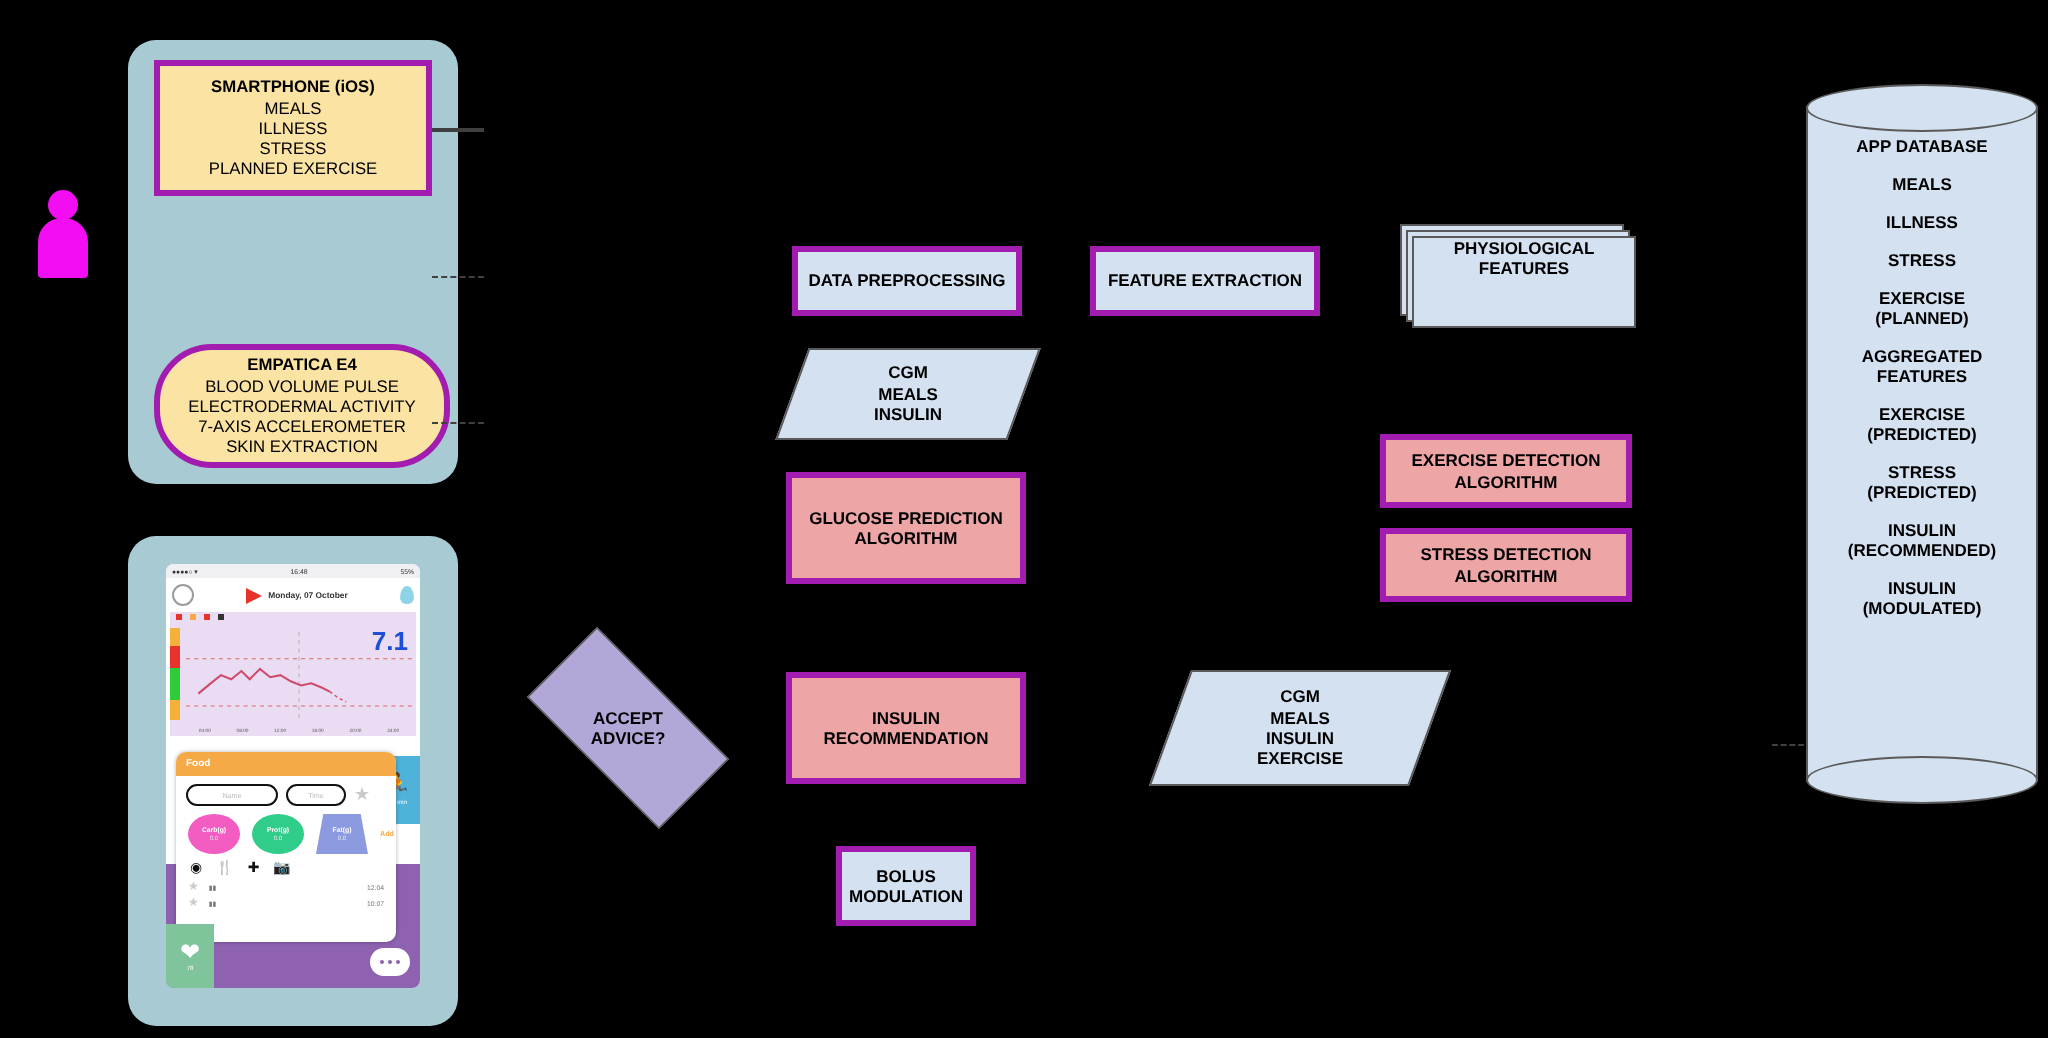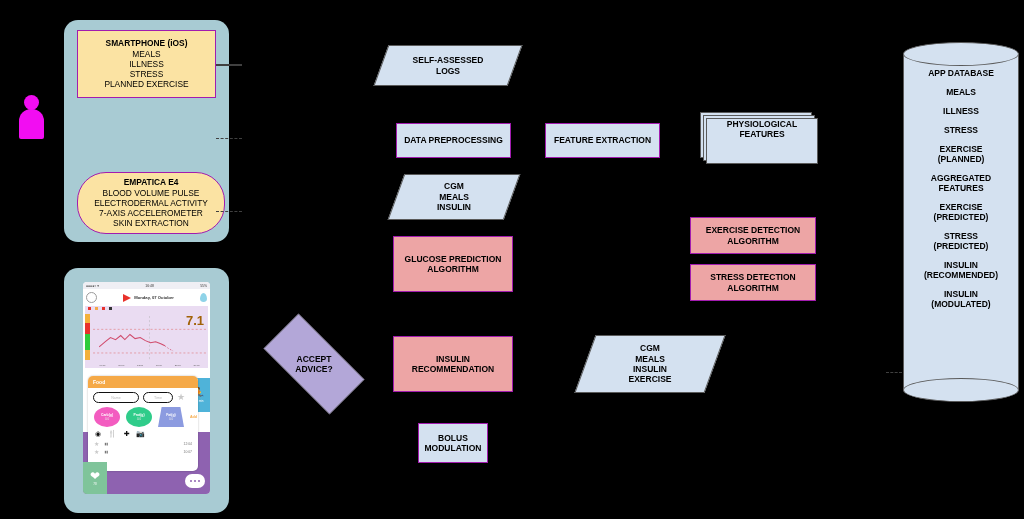--- a/index.html
+++ b/index.html
@@ -8,21 +8,21 @@
   #stage{position:relative;width:1024px;height:519px;background:#000;}
 
   .node{position:absolute;box-sizing:border-box;display:flex;align-items:center;
         justify-content:center;text-align:center;color:#000;line-height:1.22;}
   .node .txt{white-space:pre-line;}
 
   
   .group-box{position:absolute;background:#A8CBD3;border-radius:14px;}
 
   
-  .rect{border:1px solid #a21caf;}
+  .rect{border:3px solid #a21caf;}
   .blue{background:#D4E1F0;}
   .pink{background:#EDA5A5;}
   .yellow{background:#FBE3A3;}
 
   
   .para{border:none;background:transparent;}
   .para .pshape{position:absolute;inset:0;background:#D4E1F0;
       border:1px solid #5a5a5a;
       transform:skewX(-20deg);}
   .para .txt{position:relative;z-index:2;}
@@ -73,21 +73,21 @@
       justify-content:space-between;padding:0 3px;}
   .ph-gear{width:9px;height:9px;border-radius:50%;border:1.4px solid #9b9b9b;}
   .ph-drop{width:7px;height:9px;background:#8fd3e8;
       border-radius:50% 50% 50% 50% / 65% 65% 35% 35%;transform:rotate(0deg);}
   .ph-date{font-size:4.2px;font-weight:bold;color:#333;}
   .ph-flag{width:0;height:0;border-left:8px solid #E8322C;
       border-top:4px solid transparent;border-bottom:4px solid transparent;}
   .ph-chart{position:relative;height:62px;background:#EADCF2;margin:0 2px;}
   .ph-legend{display:flex;gap:3px;padding:1px 3px;font-size:2.6px;color:#444;}
   .ph-legend i{width:3px;height:3px;display:inline-block;margin-right:1px;}
-  .ph-val{position:absolute;right:4px;top:7px;font-size:13px;font-weight:bold;color:#a16207;}
+  .ph-val{position:absolute;right:4px;top:7px;font-size:13px;font-weight:bold;color:#1d4ed8;}
   .ph-bars{position:absolute;left:0;top:8px;width:5px;}
   .ph-bars div{width:5px;}
   .ph-grid{position:absolute;left:8px;right:2px;top:10px;bottom:8px;}
   .ph-xax{position:absolute;left:8px;right:2px;bottom:1px;font-size:2.4px;
       color:#555;display:flex;justify-content:space-around;}
   .ph-purple{position:absolute;left:0;right:0;bottom:0;height:62px;background:#8E62B0;}
   .ph-run{position:absolute;right:0;top:0;width:22px;height:34px;background:#4FB3D9;
       border-radius:3px 0 0 3px;display:flex;flex-direction:column;align-items:center;
       justify-content:center;color:#fff;font-size:3px;}
   .ph-card{position:absolute;left:5px;right:12px;background:#fff;border-radius:5px;
@@ -133,25 +133,20 @@
 
   <div class="node rect yellow" style="left:77px;top:172px;width:148px;height:62px;border-radius:29px;">
     <div class="txt"><div style="font-weight: bold;">EMPATICA E4</div><div>BLOOD VOLUME PULSE</div><div>ELECTRODERMAL ACTIVITY</div><div>7-AXIS ACCELEROMETER</div><div>SKIN EXTRACTION</div></div>
   </div>
 
   <div class="ln" style="left:216px;top:64px;width:26px;height:1.5px;"></div>
   <div class="dash" style="left:216px;top:138px;width:26px;"></div>
   <div class="dash" style="left:216px;top:211px;width:26px;"></div>
   <div class="dash" style="left:886px;top:372px;width:16px;"></div>
 
-  <div class="node para" style="left:381px;top:45px;width:134px;height:41px;">
-    <div class="pshape"></div>
-    <div class="txt t-sm">SELF-ASSESSED
-LOGS</div>
-  </div>
 
   <div class="node rect blue" style="left:396px;top:123px;width:115px;height:35px;">
     <div class="txt t-sm">DATA PREPROCESSING</div>
   </div>
 
   <div class="node rect blue" style="left:545px;top:123px;width:115px;height:35px;">
     <div class="txt t-sm">FEATURE EXTRACTION</div>
   </div>
 
   <div class="node stack" style="left:700px;top:112px;width:116px;height:50px;">

